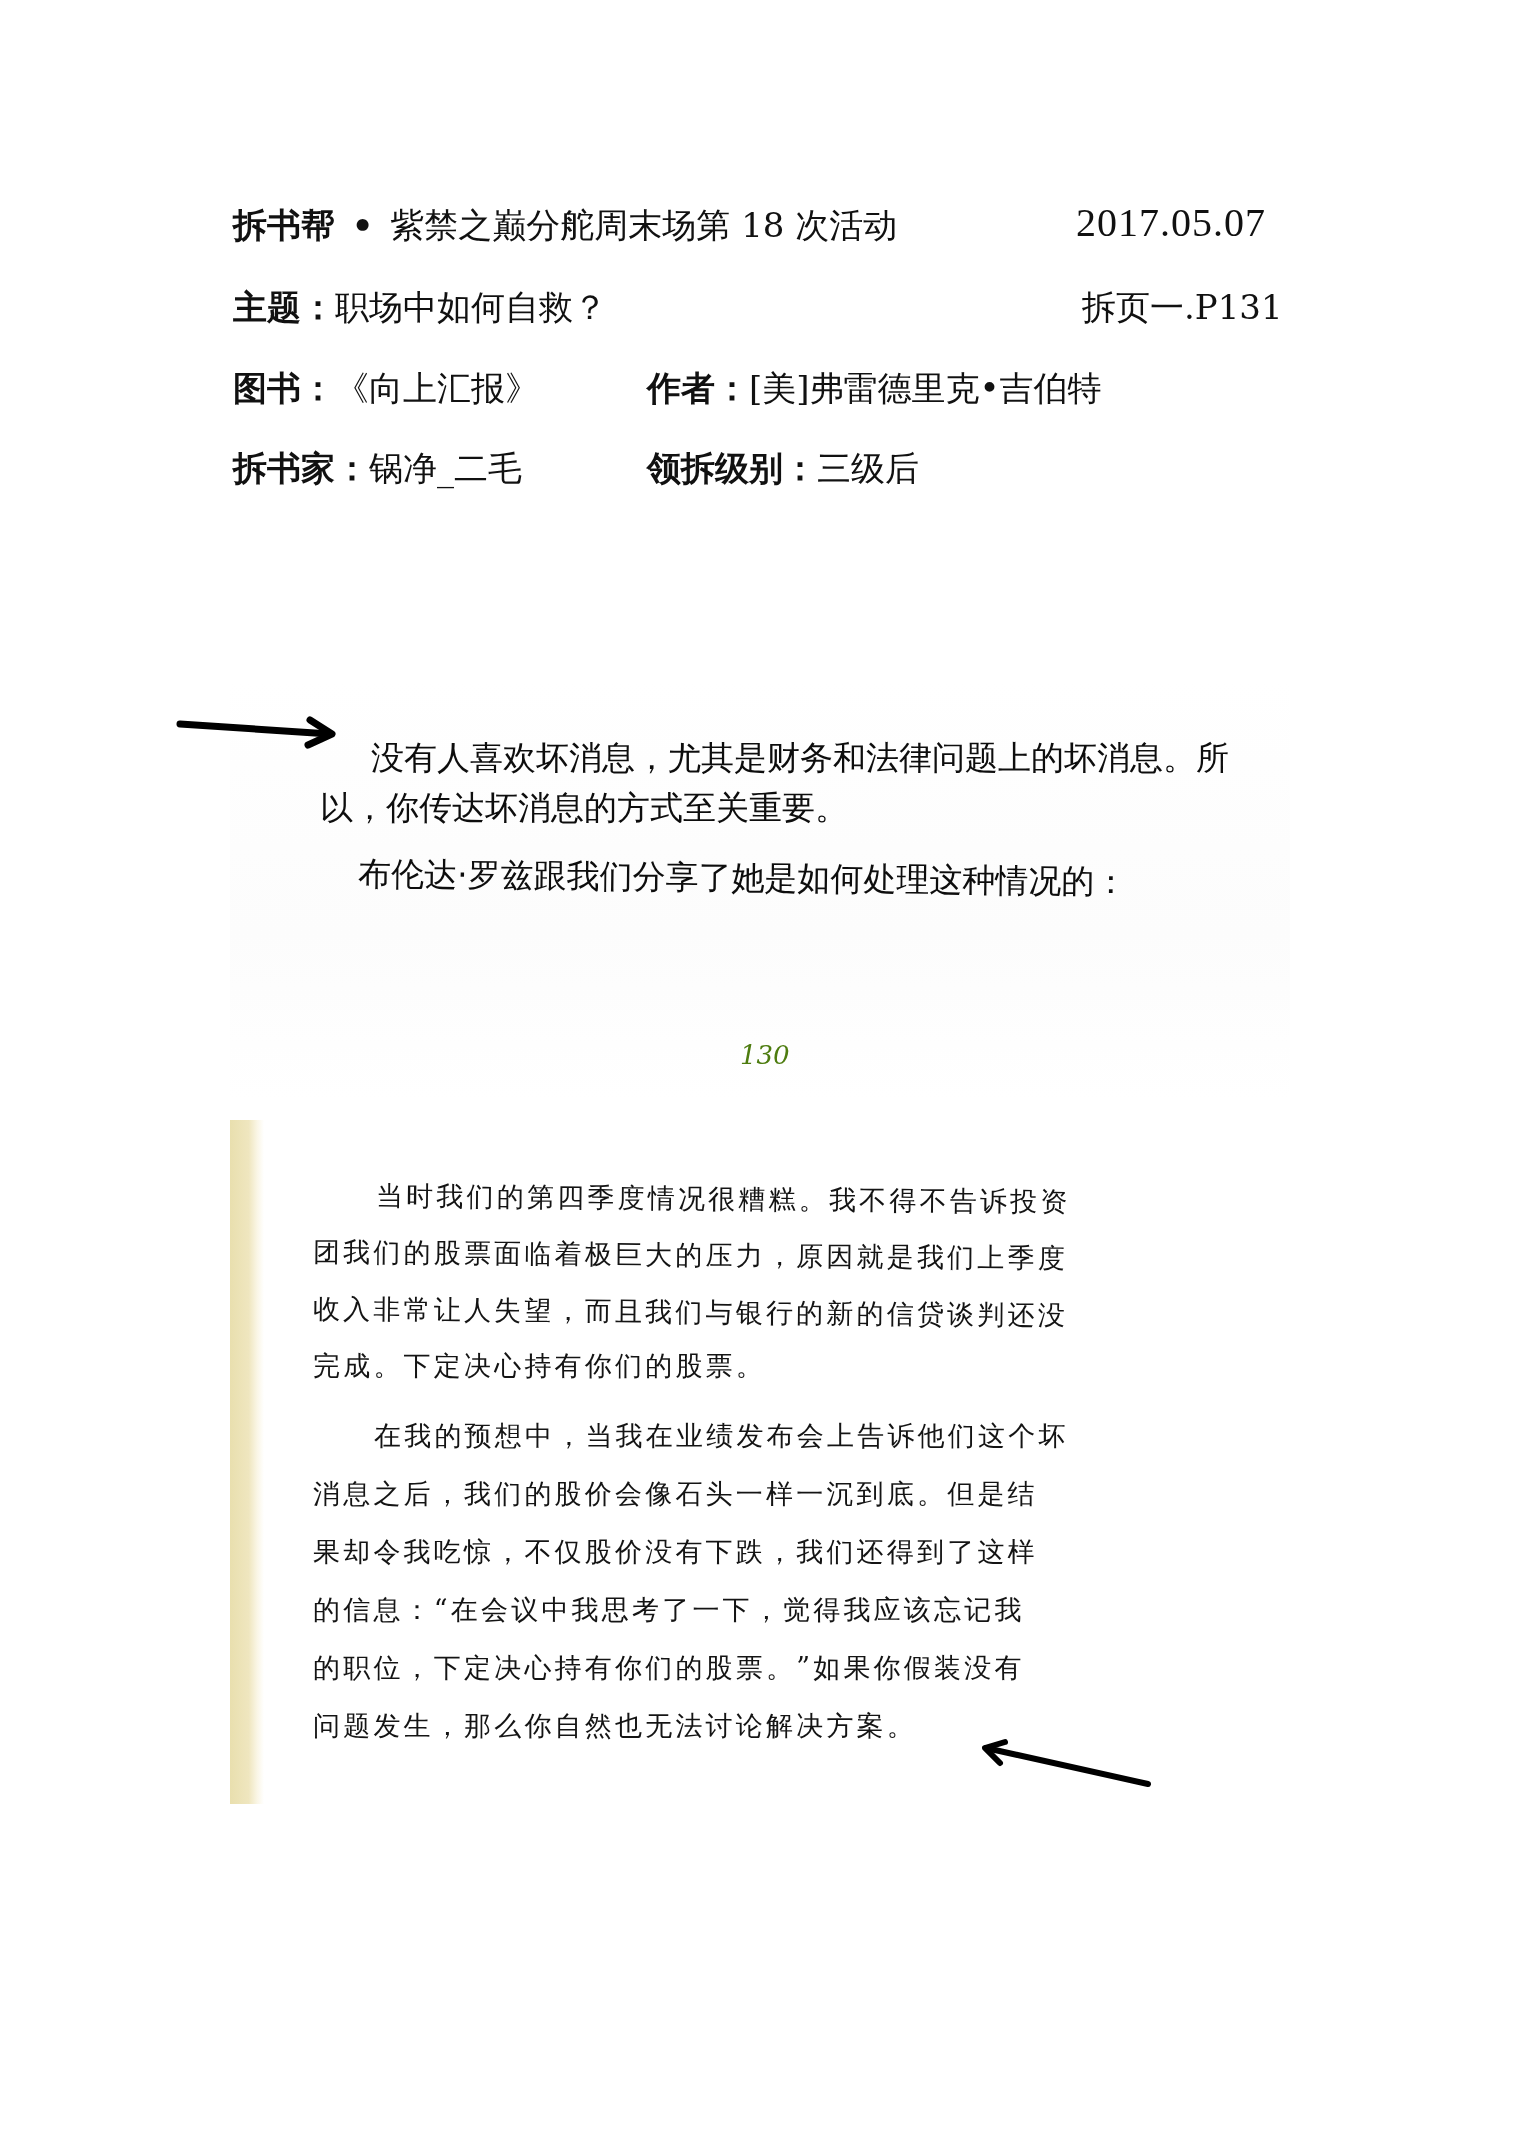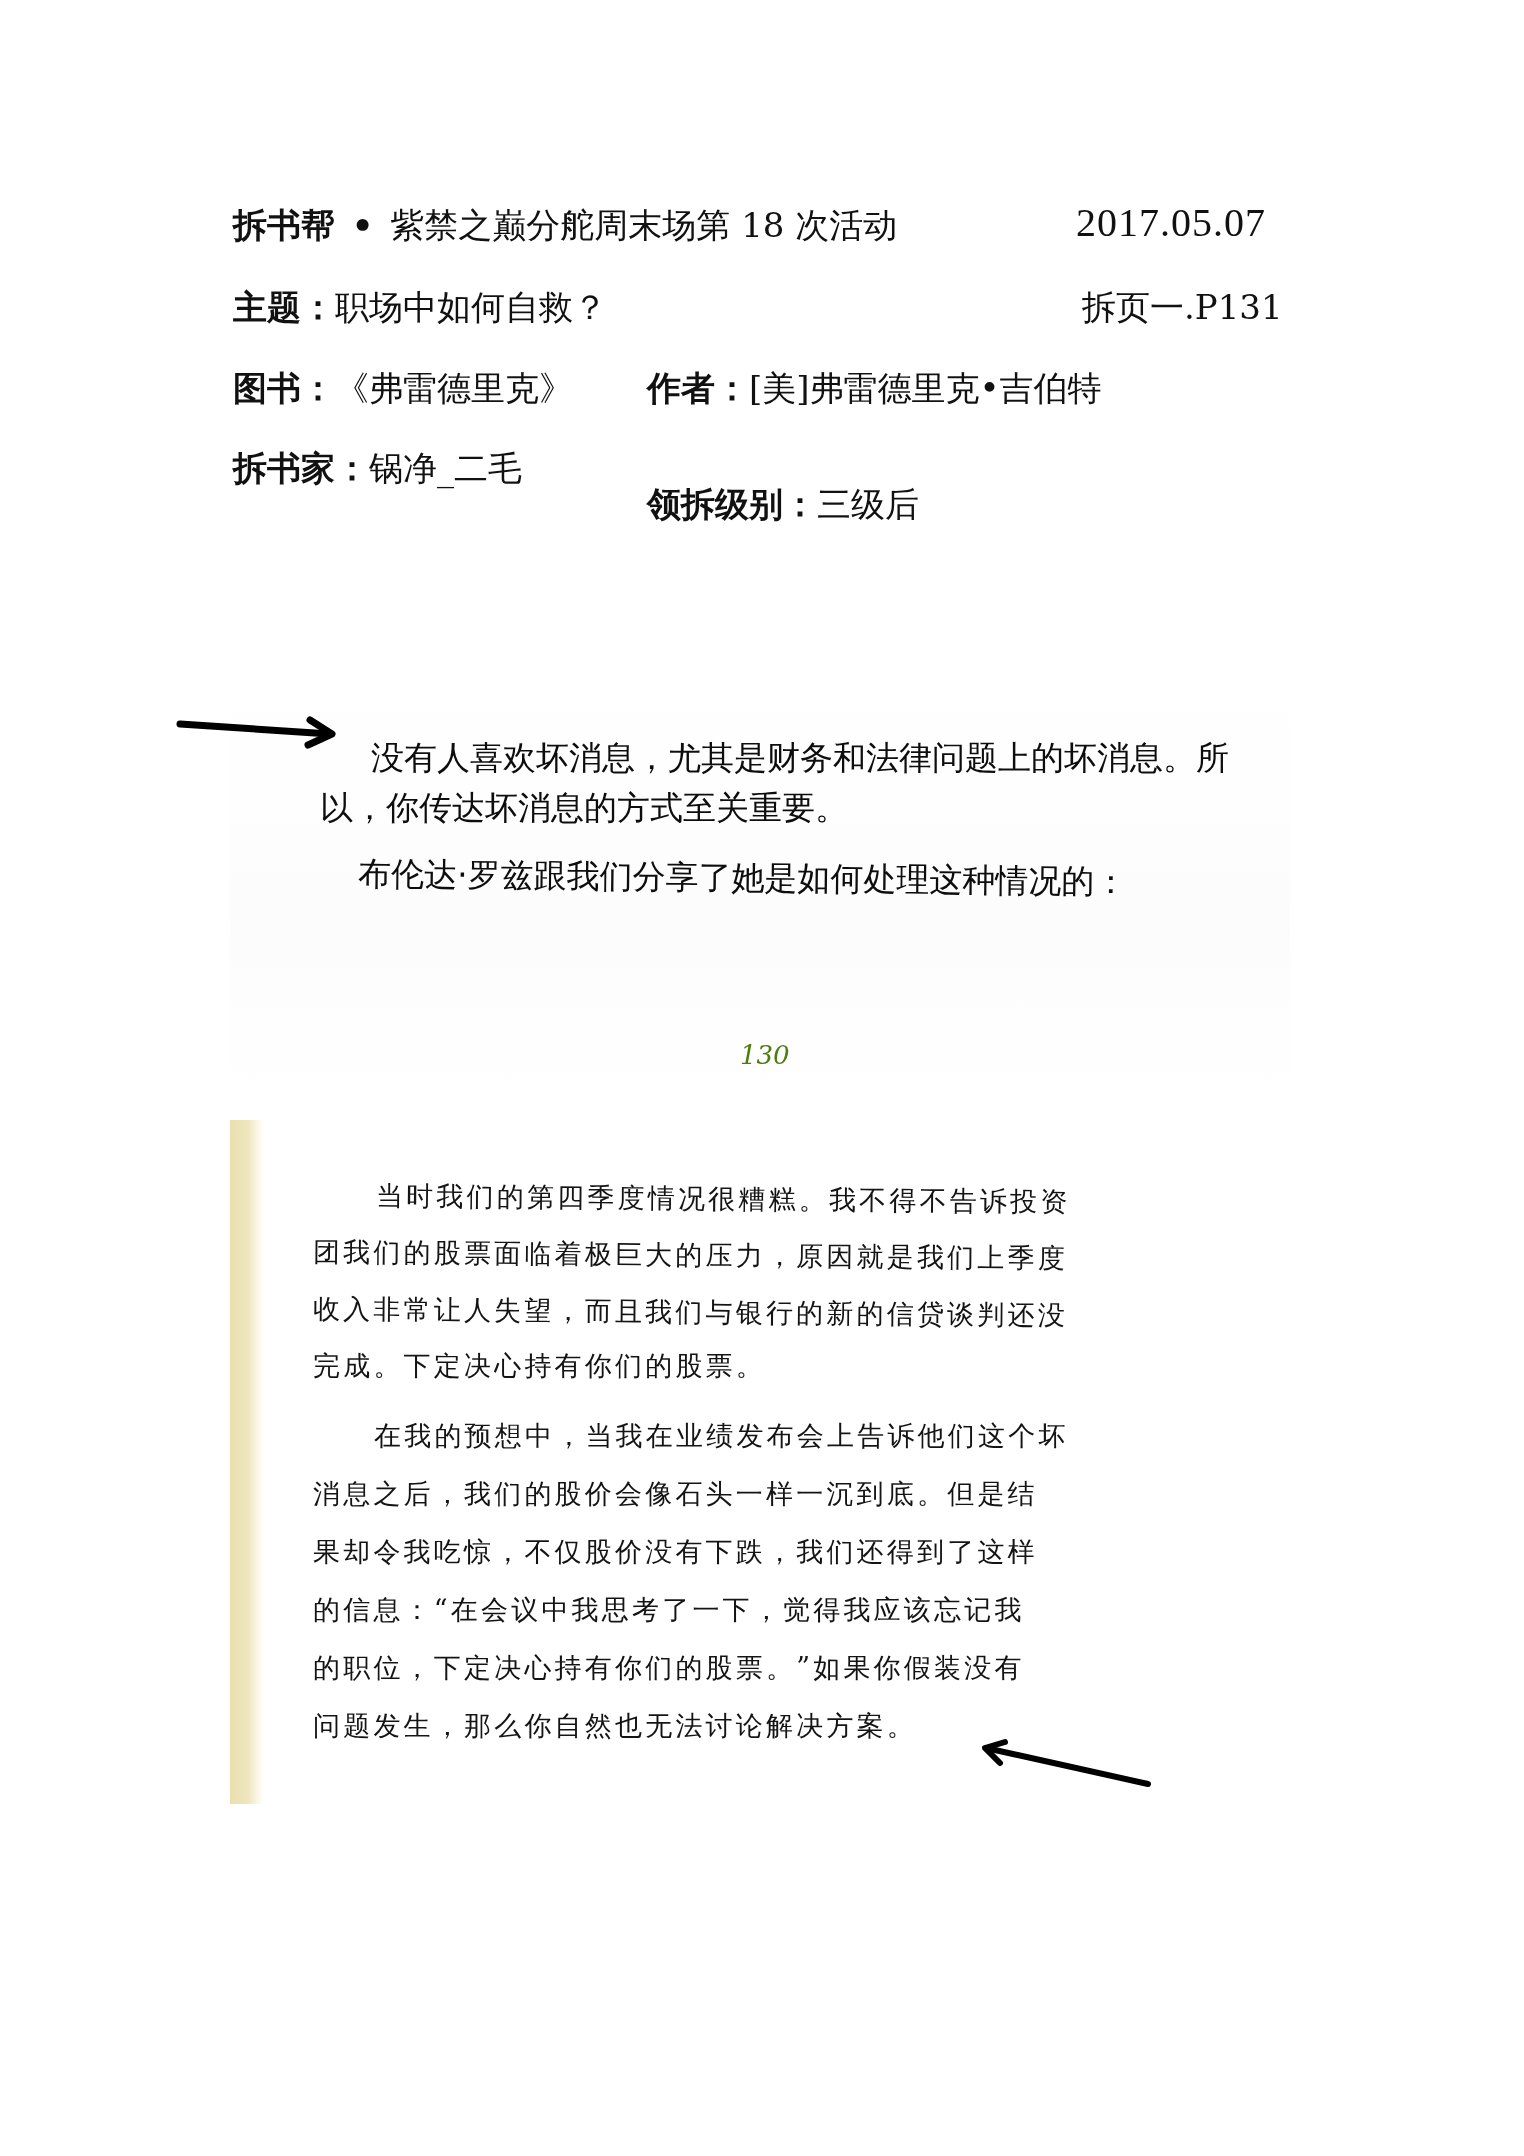--- a/index.html
+++ b/index.html
@@ -112,30 +112,30 @@
   <div class="header-right date" style="left:1076px; top:201px;text-align:center;">2017.05.07</div>
 
   <div class="header-line" style="top:285px;">
     <span class="bold">主题：</span><span>职场中如何自救？</span>
   </div>
   <div class="header-right" style="left:1082px; top:285px;">
     <span>拆页一.P131</span>
   </div>
 
   <div class="header-line" style="top:366px;">
-    <span class="bold">图书：</span><span>《弗雷德里克》</span>
+    <span class="bold">图书：</span><span>《向上汇报》</span>
   </div>
   <div class="header-line" style="left:647px; top:366px;">
     <span class="bold">作者：</span><span>[美]弗雷德里克•吉伯特</span>
   </div>
 
   <div class="header-line" style="top:446px;">
     <span class="bold">拆书家：</span><span>锅净_二毛</span>
   </div>
-  <div class="header-line" style="left:647px; top:446px;margin-top:36px;">
+  <div class="header-line" style="left:647px; top:446px;">
     <span class="bold">领拆级别：</span><span>三级后</span>
   </div>
 </div>
 
 <div class="scan-top"></div>
 <div class="scan-text" style="left:371px; top:722px;margin-top:16px;">没有人喜欢坏消息，尤其是财务和法律问题上的坏消息。所</div>
 <div class="scan-text" style="left:296px; top:788px;margin-left:24px;">以，你传达坏消息的方式至关重要。</div>
 <div class="scan-text" style="left:358px; top:858px; transform:rotate(0.6deg);">布伦达·罗兹跟我们分享了她是如何处理这种情况的：</div>
 <div class="page-number">130</div>
 

